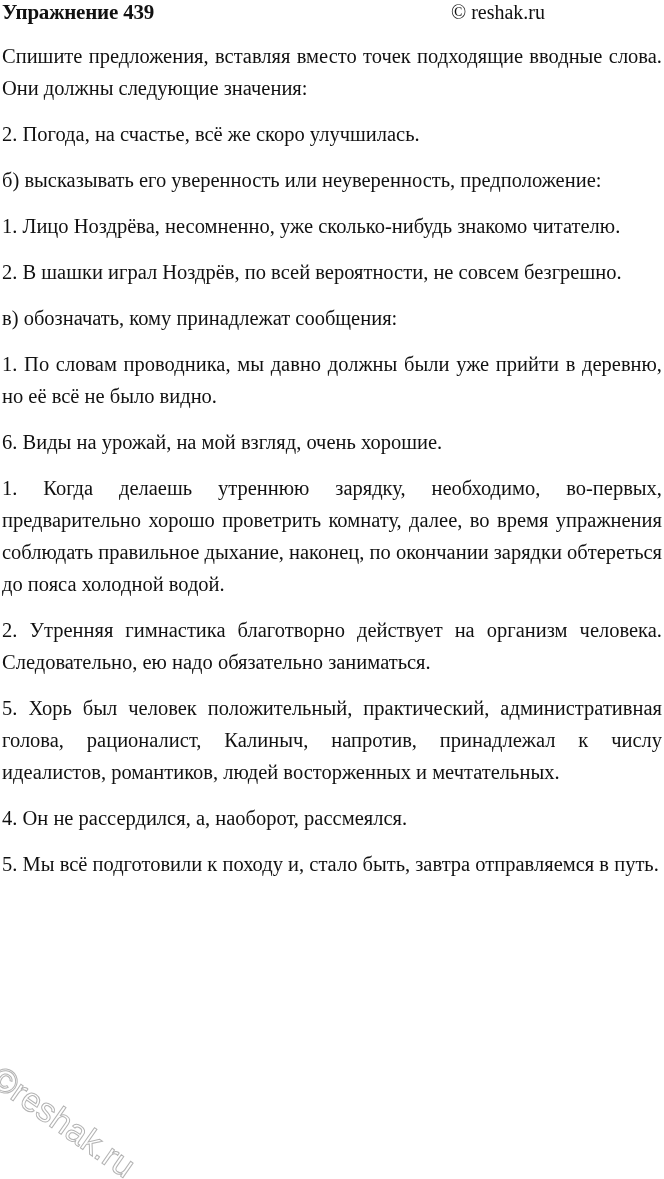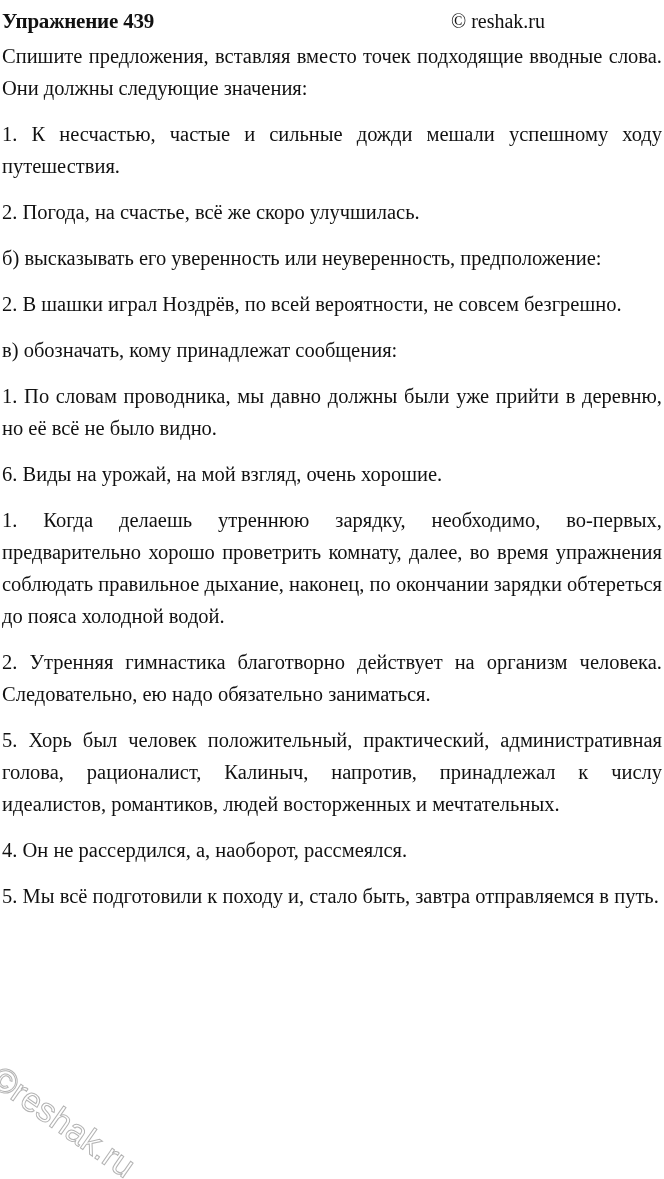--- a/index.html
+++ b/index.html
@@ -10,21 +10,21 @@
     body {
       width: 664px;
       height: 1179px;
       overflow: hidden;
       position: relative;
       font-family: "Liberation Serif", "DejaVu Serif", serif;
       color: #111111;
     }
     .header {
       position: absolute;
-      top: 10px;
+      top: 1px;
       left: 0;
       width: 548px;
       height: 28px;
     }
     .title {
       position: absolute;
       left: 2px;
       top: -1px;
       font-weight: bold;
       font-size: 21px;
@@ -76,24 +76,24 @@
 <body>
 
 <div class="header">
   <div class="title">Упражнение 439</div>
   <div class="copyright">© reshak.ru</div>
 </div>
 
 <div class="content">
   <p class="instr">Спишите предложения, вставляя вместо точек подходящие вводные слова. Они должны следующие значения:</p>
 
-  <p>1. К несчастью, частые и сильные дожди мешали успешному ходу путешествия.</p>
   <p>2. Погода, на счастье, всё же скоро улучшилась.</p>
 
   <p class="heading">б) высказывать его уверенность или неуверенность, предположение:</p>
+  <p>1. Лицо Ноздрёва, несомненно, уже сколько-нибудь знакомо читателю.</p>
   <p>2. В шашки играл Ноздрёв, по всей вероятности, не совсем безгрешно.</p>
 
   <p class="heading">в) обозначать, кому принадлежат сообщения:</p>
   <p>1. По словам проводника, мы давно должны были уже прийти в деревню, но её всё не было видно.</p>
   <p>6. Виды на урожай, на мой взгляд, очень хорошие.</p>
 
   <p>1. Когда делаешь утреннюю зарядку, необходимо, во-первых, предварительно хорошо проветрить комнату, далее, во время упражнения соблюдать правильное дыхание, наконец, по окончании зарядки обтереться до пояса холодной водой.</p>
   <p>2. Утренняя гимнастика благотворно действует на организм человека. Следовательно, ею надо обязательно заниматься.</p>
   <p>5. Хорь был человек положительный, практический, административная голова, рационалист, Калиныч, напротив, принадлежал к числу идеалистов, романтиков, людей восторженных и мечтательных.</p>
   <p>4. Он не рассердился, а, наоборот, рассмеялся.</p>

